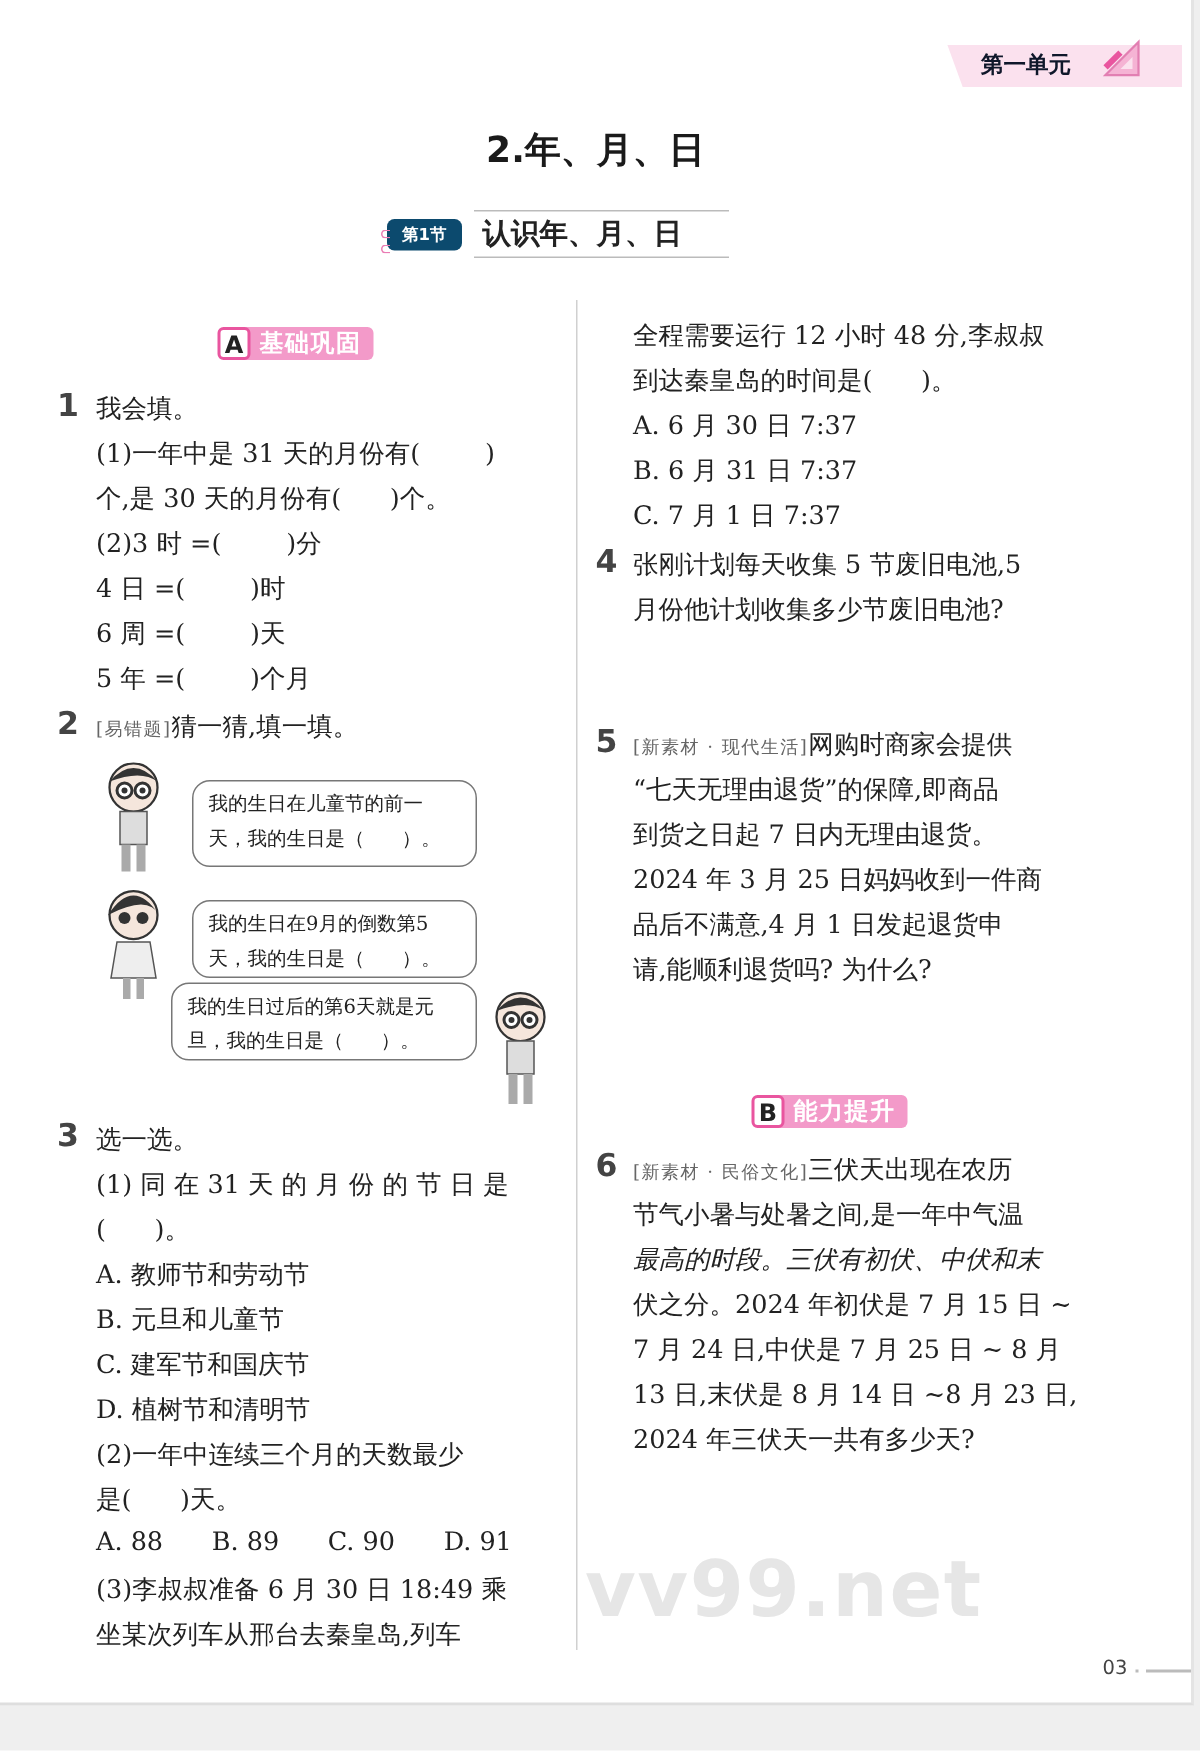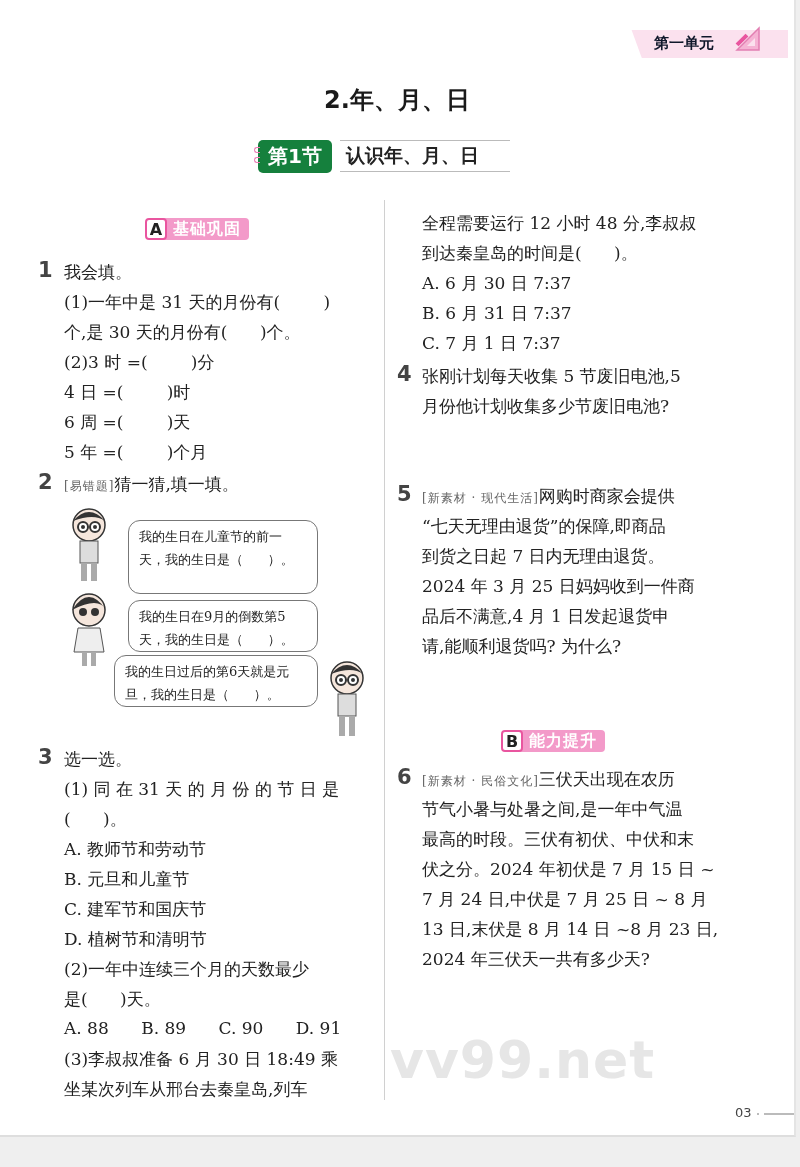--- a/index.html
+++ b/index.html
@@ -3,21 +3,21 @@
 <meta charset="utf-8">
 <style>
   html, body { margin:0; padding:0; }
   body { width:800px; height:1167px; background:#efefef; font-family:"DejaVu Serif","Liberation Serif",serif; color:#222; position:relative; overflow:hidden; }
   .page { position:absolute; left:0; top:0; width:794px; height:1135px; background:#fff; border-right:2px solid #e4e4e4; border-bottom:2px solid #dedede; }
   .unit-banner { position:absolute; right:6px; top:30px; width:170px; height:28px; background:#fbe1ee; clip-path:polygon(8% 0,100% 0,100% 100%,14% 100%); }
   .unit-label { position:absolute; left:654px; top:34px; font-family:"DejaVu Sans",sans-serif; font-weight:bold; font-size:15px; color:#0f172a; }
   .ruler-icon { position:absolute; left:733px; top:24px; width:30px; height:30px; }
   .chapter-title { position:absolute; left:0; width:794px; top:84px; text-align:center; font-family:"DejaVu Sans",sans-serif; font-weight:bold; font-size:24px; color:#1a1a1a; }
   .section-head { position:absolute; left:258px; top:140px; height:32px; display:flex; align-items:center; }
-  .section-badge { background:#15803d; color:#fff; font-family:"DejaVu Sans",sans-serif; font-weight:bold; font-size:20px; padding:3px 10px; border-radius:5px; position:relative; }
+  .section-badge { background:#0c4a6e; color:#fff; font-family:"DejaVu Sans",sans-serif; font-weight:bold; font-size:11px; padding:3px 10px; border-radius:5px; position:relative; }
   .section-badge::before { content:""; position:absolute; left:-4px; top:7px; width:5px; height:4px; border:1.5px solid #ea7cb4; border-right:none; border-radius:3px 0 0 3px; }
   .section-badge::after { content:""; position:absolute; left:-4px; top:17px; width:5px; height:4px; border:1.5px solid #ea7cb4; border-right:none; border-radius:3px 0 0 3px; }
   .section-name { margin-left:8px; font-family:"DejaVu Sans",sans-serif; font-size:19px; font-weight:bold; color:#222; border-top:1.5px solid #bbb; border-bottom:1.5px solid #bbb; padding:2px 6px; width:158px; }
   .col-divider { position:absolute; left:384px; top:200px; width:1px; height:900px; background:#d0d0d0; }
   .level-badge { position:absolute; display:flex; align-items:center; height:22px; background:#f39ac9; border-radius:4px; }
   .level-letter { width:22px; height:22px; background:#fff; border:2px solid #e9559f; border-radius:4px; box-sizing:border-box; font-family:"DejaVu Sans",sans-serif; font-weight:bold; font-size:16px; color:#222; display:flex; align-items:center; justify-content:center; margin-left:-2px; }
   .level-text { font-family:"DejaVu Sans",sans-serif; font-weight:bold; color:#fff; font-size:16px; padding:0 8px 0 6px; letter-spacing:1px; }
   .qnum { position:absolute; font-family:"DejaVu Sans",sans-serif; font-weight:bold; font-size:21px; color:#444; }
   .line { position:absolute; white-space:pre; font-size:17px; color:#222; }
   .tag { font-size:12px; color:#666; letter-spacing:1px; }
@@ -74,21 +74,21 @@
       <circle cx="25" cy="20" r="16" fill="#f5e6dc" stroke="#333" stroke-width="1.5"></circle>
       <path d="M9,16 Q25,-2 41,16 Q30,8 9,16Z" fill="#333"></path>
       <circle cx="19" cy="22" r="5" fill="#fff" stroke="#333" stroke-width="2"></circle>
       <circle cx="31" cy="22" r="5" fill="#fff" stroke="#333" stroke-width="2"></circle>
       <circle cx="19" cy="22" r="2" fill="#333"></circle>
         <circle cx="31" cy="22" r="2" fill="#333"></circle>
       <rect x="16" y="36" width="18" height="22" fill="#ddd" stroke="#555"></rect>
       <rect x="17" y="58" width="6" height="18" fill="#aaa"></rect>
         <rect x="27" y="58" width="6" height="18" fill="#aaa"></rect>
     </svg>
-    <div class="bubble" style="left:128px; top:520px; width:190px; height:74px;">我的生日在儿童节的前一
+    <div class="bubble" style="left:128px; top:520px; width:190px; height:58px;">我的生日在儿童节的前一
 天，我的生日是（      ）。</div>
 
     <svg class="kid" style="left:64px; top:590px;" width="50" height="80" viewBox="0 0 50 80">
       <circle cx="25" cy="20" r="16" fill="#f5e6dc" stroke="#333" stroke-width="1.5"></circle>
       <path d="M8,20 Q25,-6 42,20 Q35,6 8,20Z" fill="#333"></path>
       <circle cx="19" cy="22" r="4" fill="#333"></circle>
         <circle cx="31" cy="22" r="4" fill="#333"></circle>
       <polygon points="14,38 36,38 40,62 10,62" fill="#eee" stroke="#555"></polygon>
       <rect x="18" y="62" width="5" height="14" fill="#aaa"></rect>
         <rect x="27" y="62" width="5" height="14" fill="#aaa"></rect>
@@ -151,21 +151,21 @@
 
   <div class="level-badge" style="left:503px; top:730px;">
     <span class="level-letter">B</span>
     <span class="level-text">能力提升</span>
   </div>
 
   <div>
     <span class="qnum" style="left:397px; top:765px;">6</span>
     <span class="line" style="left:422px; top:768px;"><span class="tag">[新素材 · 民俗文化]</span><span>三伏天出现在农历</span></span>
     <span class="line" style="left:422px; top:798px;">节气小暑与处暑之间,是一年中气温</span>
-    <span class="line" style="left:422px; top:828px;">最高的时段。三伏有初伏、中伏和末</span>
+    <span class="line" style="left:422px; top:828px;font-style:italic;">最高的时段。三伏有初伏、中伏和末</span>
     <span class="line" style="left:422px; top:858px;">伏之分。2024 年初伏是 7 月 15 日 ~</span>
     <span class="line" style="left:422px; top:888px;">7 月 24 日,中伏是 7 月 25 日 ~ 8 月</span>
     <span class="line" style="left:422px; top:918px;">13 日,末伏是 8 月 14 日 ~8 月 23 日,</span>
     <span class="line" style="left:422px; top:948px;">2024 年三伏天一共有多少天?</span>
   </div>
 
   <div class="watermark">vv99.net</div>
 
   <span class="pagenum">03</span>
   <div class="pagenum-dot"></div>

